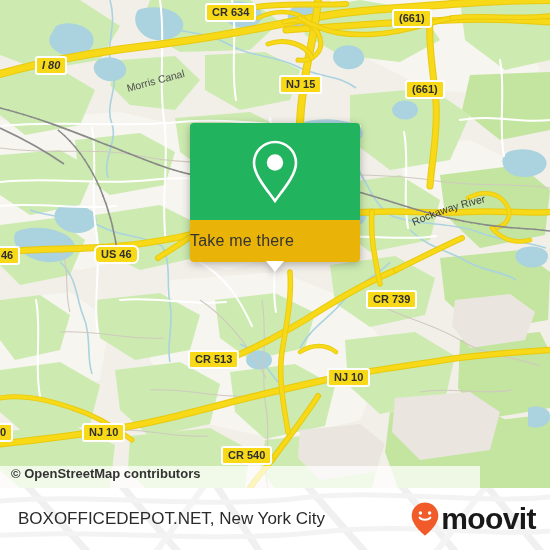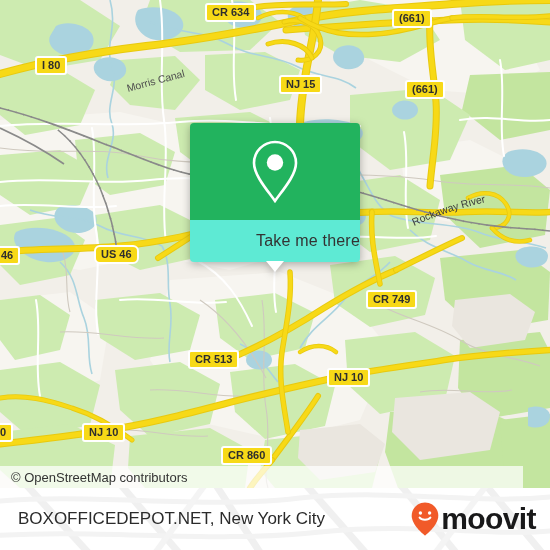--- a/index.html
+++ b/index.html
@@ -22,41 +22,42 @@
   #popup{
     position:absolute;left:190px;top:123px;width:170px;
     filter:drop-shadow(0 2px 4px rgba(0,0,0,.30));
     z-index:40;
   }
   #popup-head{
     background:#22b35e;height:97px;border-radius:4px 4px 0 0;
     display:flex;align-items:center;justify-content:center;
   }
   #popup-body{
-    background:#5eead4;height:42px;border-radius:0 0 4px 4px;
-    display:flex;align-items:center;justify-content:flex-end;
+    background:#eab308;height:42px;border-radius:0 0 4px 4px;
+    display:flex;align-items:center;justify-content:flex-start;
     position:relative;
   }
   #popup-label{
     font-size:16px;color:#333333;letter-spacing:.2px;
   }
   #popup-tip{
     position:absolute;left:50%;margin-left:-9px;top:41px;
     width:0;height:0;
     border-left:9px solid transparent;
     border-right:9px solid transparent;
     border-top:11px solid #ffffff;
   }
 
   
   #attribution{
-    position:absolute;left:0;top:466px;height:22px;width:523px;
+    position:absolute;left:0;top:466px;height:22px;width:480px;
     background:rgba(255,255,255,.72);
-    display:flex;align-items:center;
+    display:flex;align-items:flex-start;
     z-index:30;
+    font-weight:bold;
   }
   #attribution-text{
     font-size:13px;color:#333333;padding-left:11px;
   }
 
   
   #footer{
     position:absolute;left:0;top:488px;width:550px;height:62px;
     background:#ffffff;overflow:hidden;
   }
@@ -286,31 +287,31 @@
 
       <path class="rail" d="M0,108 C40,118 74,132 110,146 C146,160 176,174 212,178 C248,182 282,176 316,182 C352,188 384,200 418,210 C452,220 482,226 516,228 C532,229 542,230 550,231"></path>
       <path class="railt" d="M0,108 C40,118 74,132 110,146 C146,160 176,174 212,178 C248,182 282,176 316,182 C352,188 384,200 418,210 C452,220 482,226 516,228 C532,229 542,230 550,231" stroke="#ffffff" stroke-width="1.4"></path>
       <path class="rail" d="M58,130 C78,146 90,166 100,188 C110,212 116,236 118,260"></path>
       <path class="railt" d="M58,130 C78,146 90,166 100,188 C110,212 116,236 118,260" stroke="#ffffff" stroke-width="1.4"></path>
       <path class="rail" d="M0,128 C26,140 44,150 64,164"></path>
     </svg>
 
     <div class="shield" style="left:205px;top:3px;">CR 634</div>
     <div class="shield" style="left:392px;top:9px;">(661)</div>
-    <div class="shield" style="left:35px;top:56px;">I 80</div>
+    <div class="shield" style="left:35px;top:56px;font-style:italic;">I 80</div>
     <div class="shield" style="left:279px;top:75px;text-align:center;">NJ 15</div>
     <div class="shield" style="left:405px;top:80px;">(661)</div>
     <div class="shield" style="left:-6px;top:246px;">46</div>
     <div class="shield" style="left:94px;top:245px;border-radius:6px;">US 46</div>
-    <div class="shield" style="left:366px;top:290px;">CR 749</div>
+    <div class="shield" style="left:366px;top:290px;">CR 739</div>
     <div class="shield" style="left:188px;top:350px;text-align:right;">CR 513</div>
     <div class="shield" style="left:327px;top:368px;">NJ 10</div>
     <div class="shield" style="left:-7px;top:423px;">0</div>
     <div class="shield" style="left:82px;top:423px;">NJ 10</div>
-    <div class="shield" style="left:221px;top:446px;">CR 860</div>
+    <div class="shield" style="left:221px;top:446px;">CR 540</div>
 
     <svg class="map-bg" viewBox="0 0 550 488" preserveAspectRatio="none" style="z-index:19;">
       <defs>
         <path id="canalPath" d="M128,92 C150,86 172,80 196,74"></path>
         <path id="riverPath" d="M414,226 C440,214 466,206 496,200"></path>
       </defs>
       <text font-family="Liberation Sans, sans-serif" font-size="10.5" fill="#4f4f4f">
         <textPath href="#canalPath" startOffset="0">Morris Canal</textPath>
       </text>
       <text font-family="Liberation Sans, sans-serif" font-size="10.5" fill="#3d3d3d">

